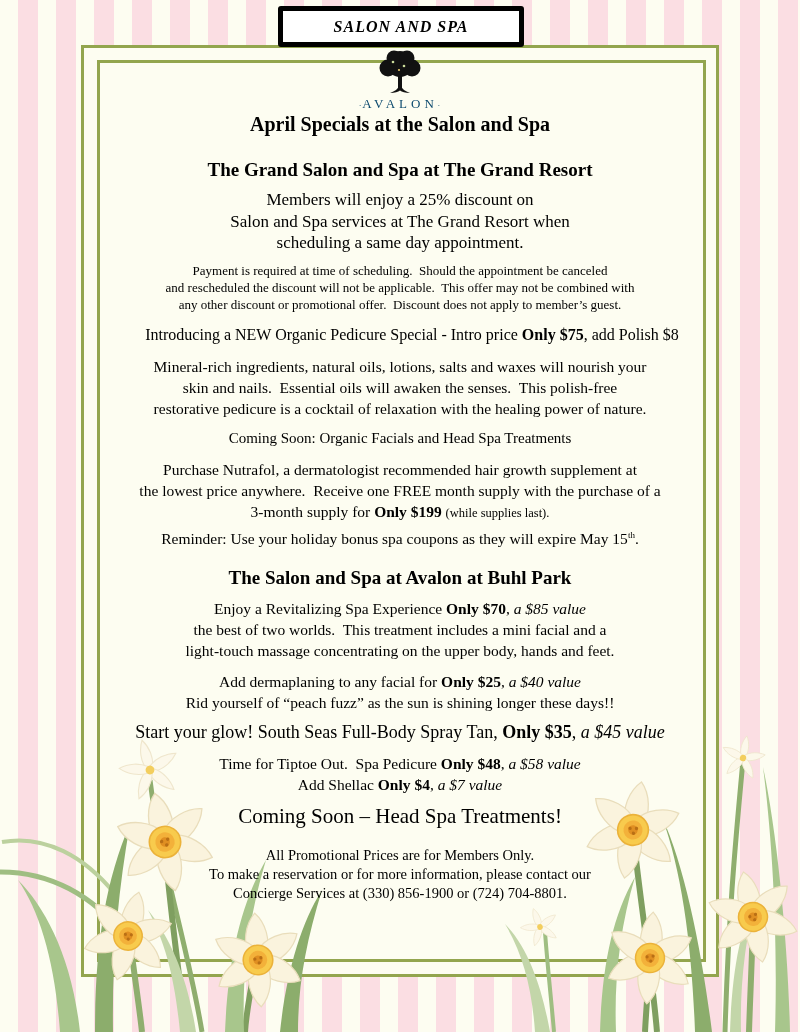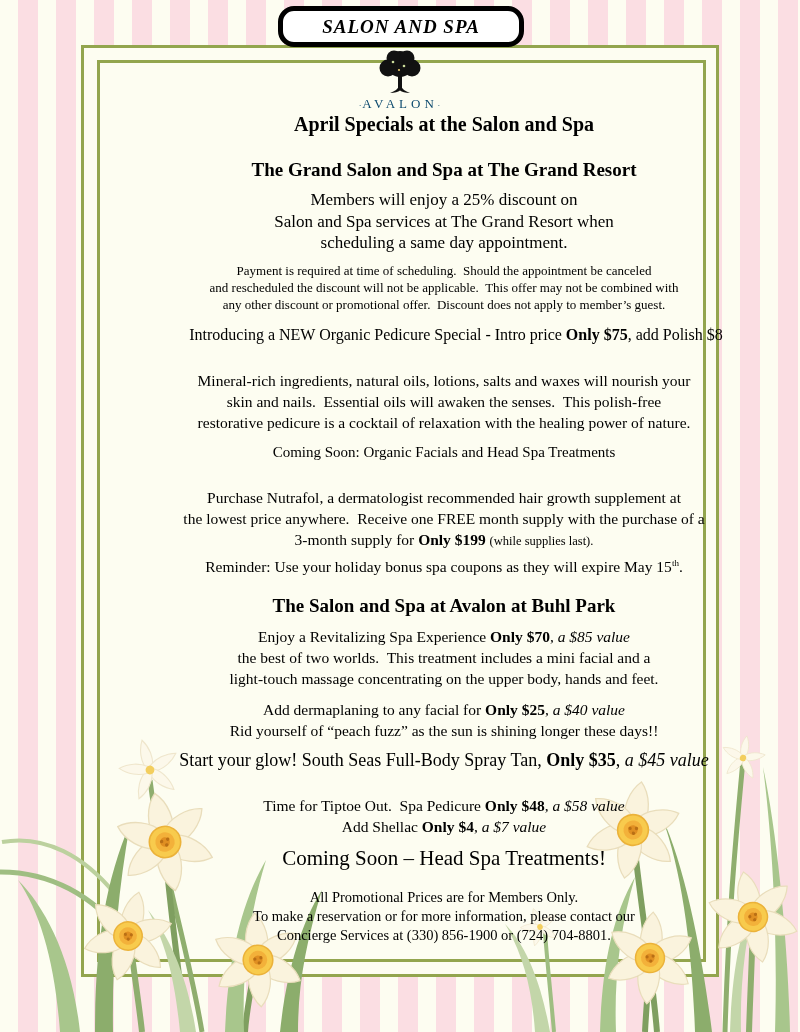--- a/index.html
+++ b/index.html
@@ -6,42 +6,42 @@
   body{
     width:800px;height:1032px;position:relative;overflow:hidden;
     font-family:"Liberation Serif",serif;color:#000;
     background:repeating-linear-gradient(90deg,#FDFDF1 0 18px,#FBDEE3 18px 38px);
   }
   .frame{position:absolute;box-sizing:border-box;border:3px solid #93A54E;}
   .frame-outer{left:81px;top:45px;width:638px;height:932px;background:#FDFDF1;z-index:1;}
   .frame-inner{left:97px;top:60px;width:609px;height:902px;background:transparent;z-index:2;}
   .banner{
     position:absolute;left:278px;top:6px;width:246px;height:41px;box-sizing:border-box;
-    background:#FFFFFF;border:5px solid #000;border-radius:16px;z-index:7;
+    background:#FFFFFF;border:5px solid #000;border-radius:3px;z-index:7;
     display:flex;align-items:center;justify-content:center;
-    font-style:italic;font-weight:bold;font-size:19px;letter-spacing:1px;
+    font-style:italic;font-weight:bold;font-size:16px;letter-spacing:1px;
   }
   .logo{position:absolute;left:0;right:0;top:49px;z-index:6;display:flex;flex-direction:column;align-items:center;}
   .logo svg{overflow:visible;}
   .logo-text{font-size:13px;letter-spacing:4px;margin-top:1px;color:#0c4a6e;}
   .logo-text .dot{font-size:9px;letter-spacing:1px;vertical-align:2px;}
-  .content{position:absolute;left:100px;top:112px;width:600px;text-align:center;z-index:5;padding-left:44px;}
+  .content{position:absolute;left:100px;top:112px;width:600px;text-align:center;z-index:5;}
   .line{white-space:pre-wrap;}
   .b{font-weight:700;}
   .i{font-style:italic;}
   .sm{font-size:12.5px;}
   .sup{vertical-align:super;font-size:9px;line-height:0;}
   .title{font-size:20px;font-weight:bold;line-height:24px;margin:0 0 22px 0;}
   .heading{font-size:19px;font-weight:bold;line-height:23px;margin:0;font-family:Liberation Serif, serif;}
   .h-grand{margin-bottom:8px;}
   .h-buhl{margin-top:17px;}
   .p-members{font-size:17px;line-height:21.5px;}
   .p-fineprint{font-size:13px;line-height:17px;margin-top:8px;text-align:center;}
   .p-intro{font-size:16px;line-height:20px;margin-top:12px;margin-left:24px;}
-  .p-body{font-size:15.5px;line-height:21px;margin-top:25px;}
+  .p-body{font-size:15.5px;line-height:21px;margin-top:11px;}
   .p-coming{font-size:15px;line-height:20px;margin-top:9px;}
   .p-reminder{font-size:15.5px;line-height:21px;margin-top:4px;}
   .p-revital{margin-top:9px;}
   .p-derma{margin-top:10px;}
   .p-spray{font-size:18px;line-height:20px;margin-top:9px;}
   .p-coming2{font-size:21px;line-height:20px;margin-top:11px;}
   .p-footer{font-size:14.5px;line-height:19px;margin-top:20px;}
   .flowers{position:absolute;z-index:4;overflow:visible;}
   .flowers-left{left:0;top:722px;}
   .flowers-right{left:480px;top:732px;}

